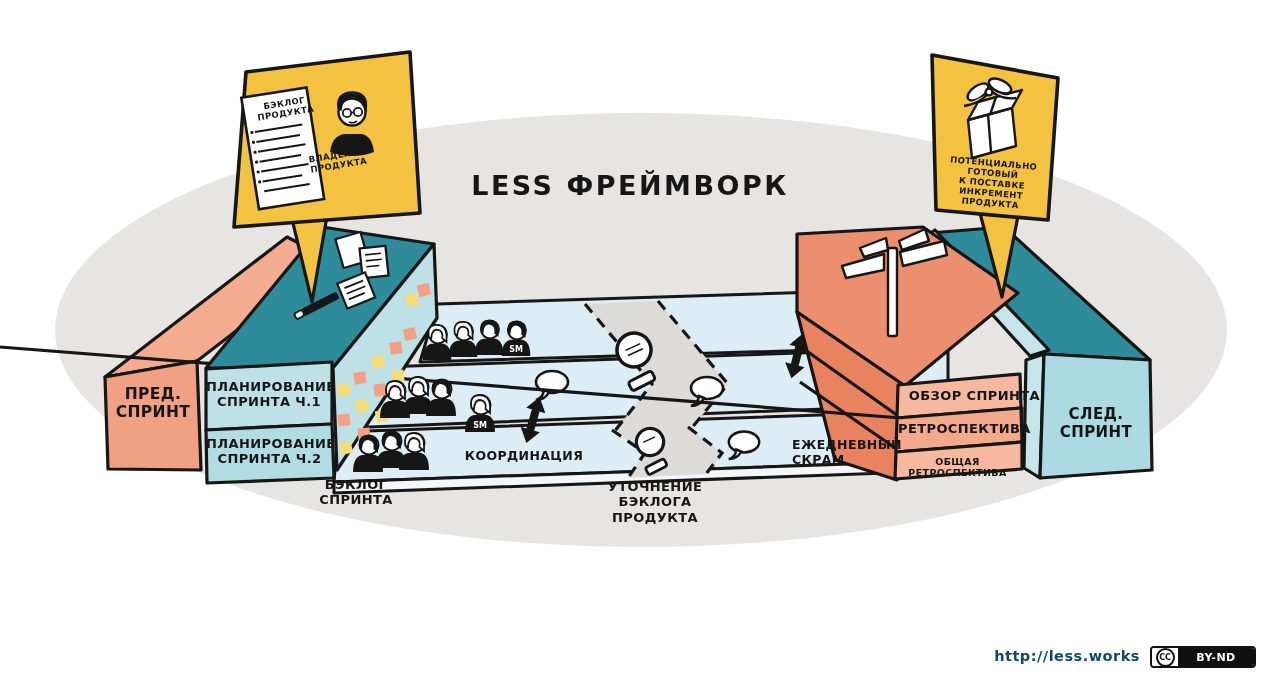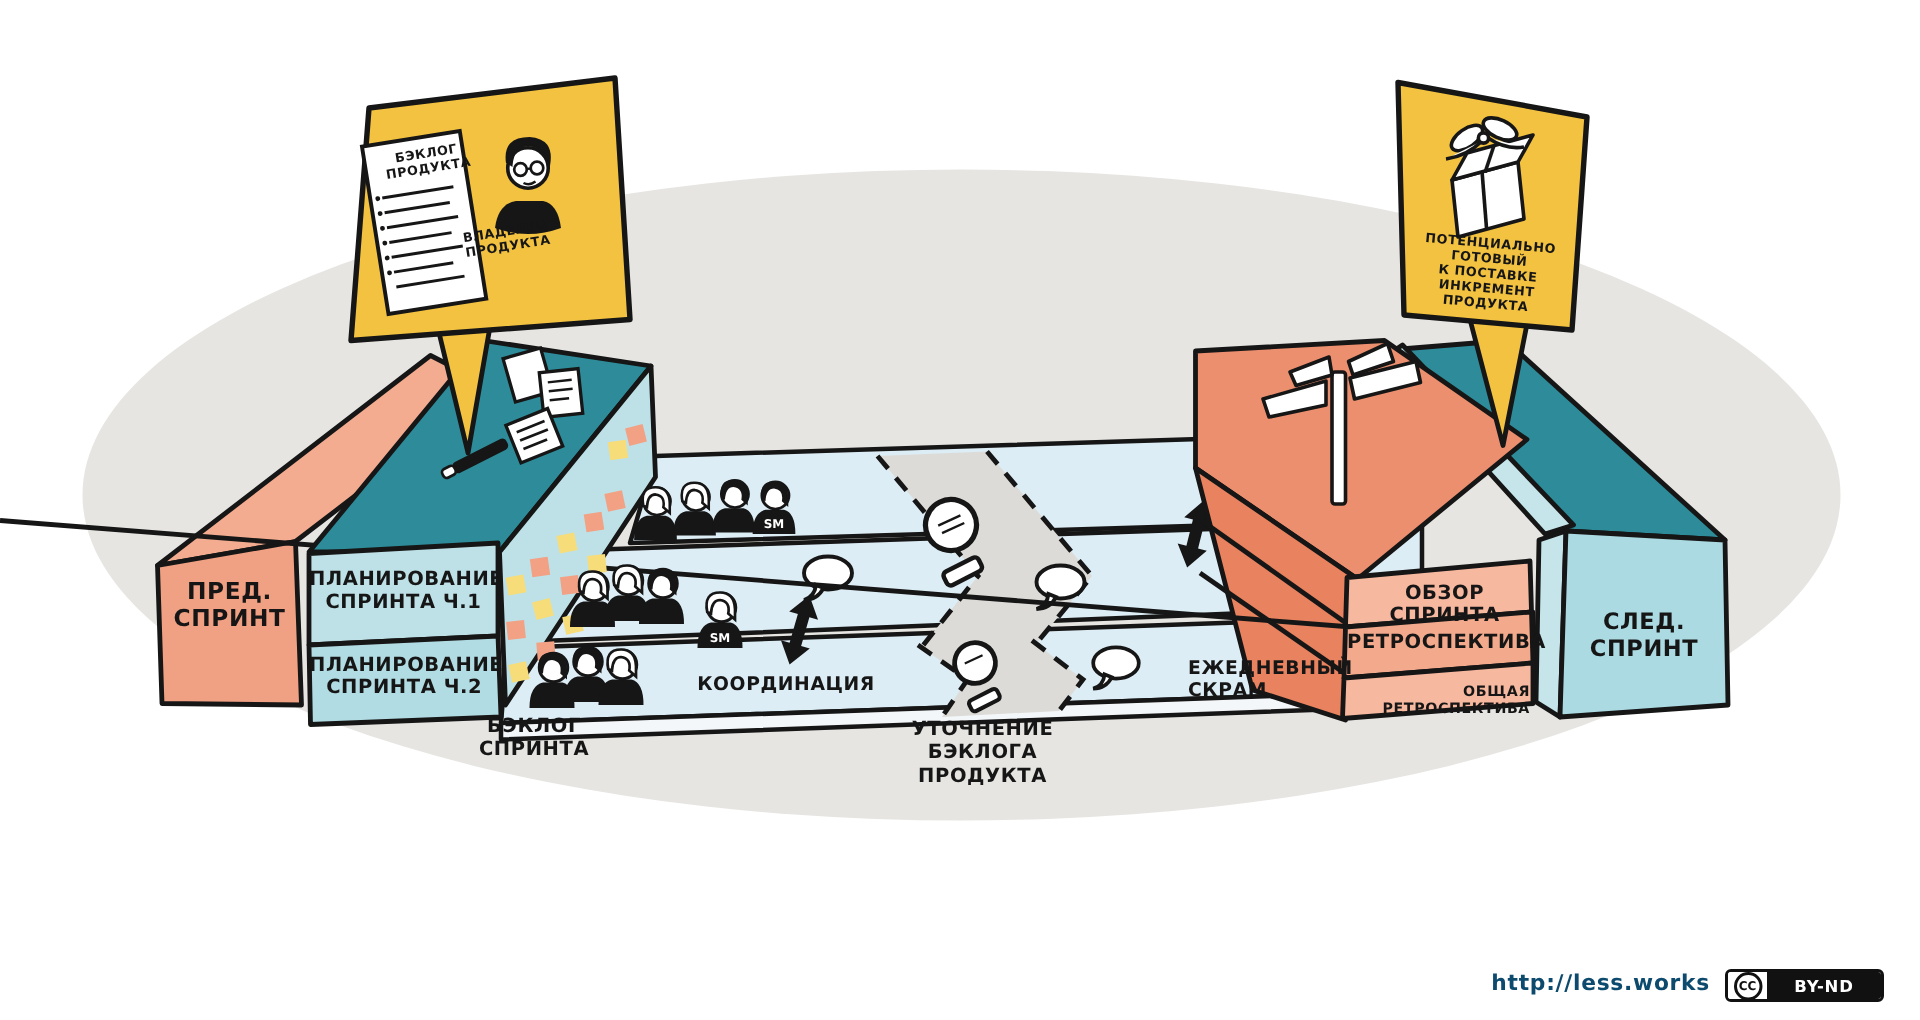--- a/index.html
+++ b/index.html
@@ -263,20 +263,21 @@
     <use href="#bust-light" transform="translate(480,412)"></use>
     <text x="480" y="428" fill="#fff" font-size="8" font-weight="bold" text-anchor="middle" font-family="DejaVu Sans, sans-serif">SM</text>
   </g>
   <g>
     <use href="#bust-dark" transform="translate(368,452)"></use>
     <use href="#bust-dark" transform="translate(391,448)"></use>
     <use href="#bust-light" transform="translate(414,450)"></use>
   </g>
 </svg>
 
+<div class="lbl title" style="left:430px;top:170px;width:400px;">LESS ФРЕЙМВОРК</div>
 
 
 <div class="lbl" style="left:103px;top:385px;width:100px;font-size:15.5px;">ПРЕД.
 СПРИНТ</div>
 
 <div class="lbl" style="left:206px;top:379px;width:126px;font-size:13px;">ПЛАНИРОВАНИЕ
 СПРИНТА Ч.1</div>
 <div class="lbl" style="left:206px;top:436px;width:127px;font-size:13px;">ПЛАНИРОВАНИЕ
 СПРИНТА Ч.2</div>
 
@@ -284,23 +285,23 @@
 СПРИНТА</div>
 
 <div class="lbl" style="left:454px;top:449px;width:140px;font-size:12.5px;">КООРДИНАЦИЯ</div>
 
 <div class="lbl" style="left:585px;top:479px;width:140px;font-size:13px;">УТОЧНЕНИЕ
 БЭКЛОГА
 ПРОДУКТА</div>
 
 <div class="lbl" style="left:760px;top:438px;width:160px;font-size:12.5px;text-align:left;margin-left:32px;">ЕЖЕДНЕВНЫЙ СКРАМ</div>
 
-<div class="lbl" style="left:900px;top:388px;width:126px;font-size:13px;">ОБЗОР СПРИНТА</div>
+<div class="lbl" style="left:900px;top:388px;width:140px;font-size:13px;text-align:right;">ОБЗОР СПРИНТА</div>
 <div class="lbl" style="left:898px;top:421px;width:114px;font-size:13px;">РЕТРОСПЕКТИВА</div>
-<div class="lbl" style="left:895px;top:456px;width:125px;font-size:9.5px;text-align:right;">ОБЩАЯ РЕТРОСПЕКТИВА</div>
+<div class="lbl" style="left:895px;top:456px;width:125px;font-size:9.5px;">ОБЩАЯ РЕТРОСПЕКТИВА</div>
 
 <div class="lbl" style="left:1046px;top:406px;width:100px;font-size:15px;">СЛЕД.
 СПРИНТ</div>
 
 <div class="lbl rot" style="left:250px;top:98px;width:70px;font-size:8.5px;transform:rotate(-9deg);">БЭКЛОГ
 ПРОДУКТА</div>
 <div class="lbl rot" style="left:300px;top:150px;width:76px;font-size:8.5px;transform:rotate(-9deg);">ВЛАДЕЛЕЦ
 ПРОДУКТА</div>
 
 <div class="lbl rot" style="left:936px;top:158px;width:112px;font-size:8.5px;transform:rotate(5deg);">ПОТЕНЦИАЛЬНО ГОТОВЫЙ

